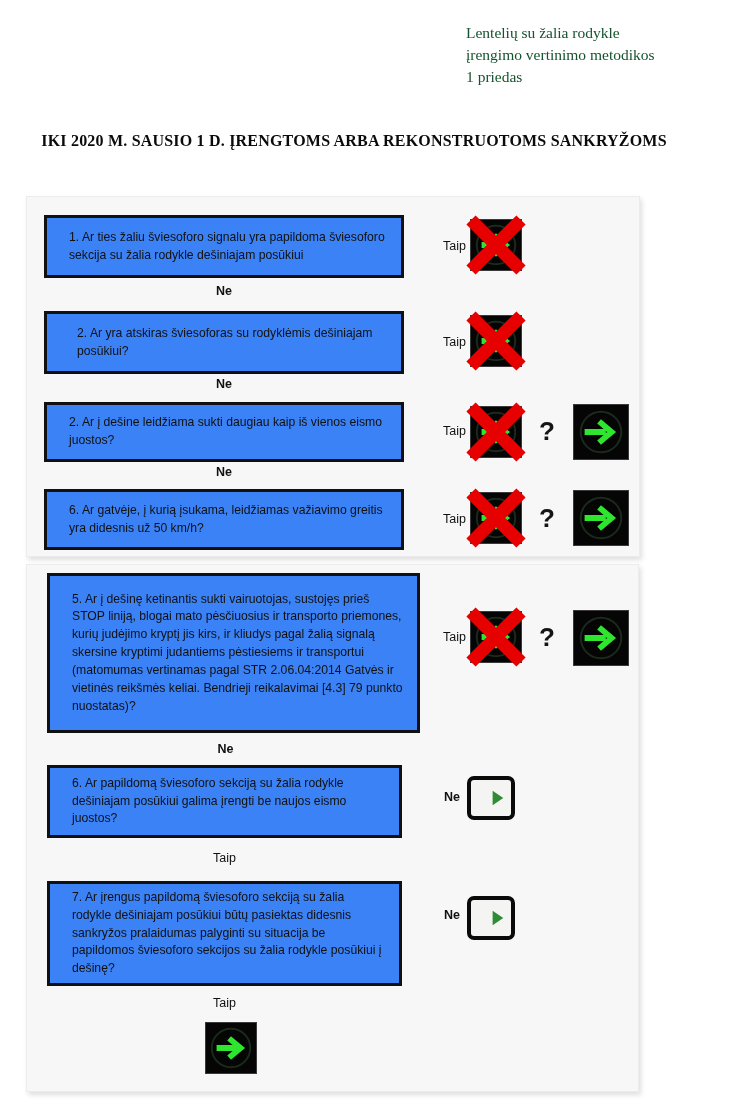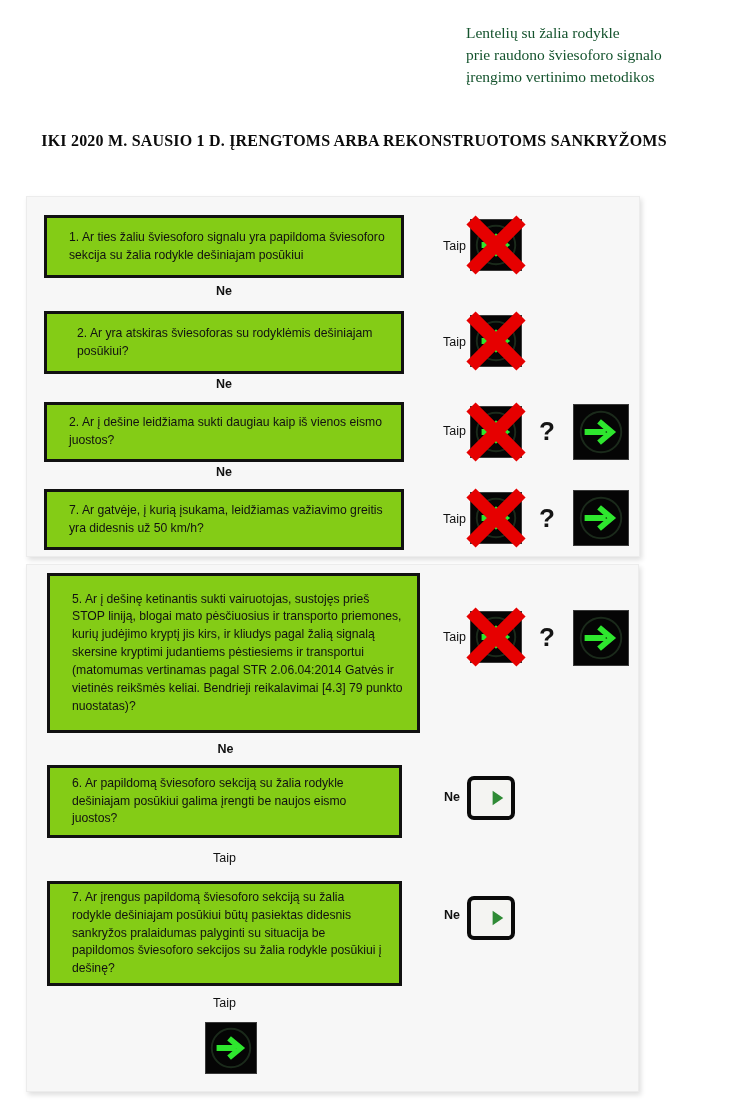--- a/index.html
+++ b/index.html
@@ -59,21 +59,21 @@
     background: #f7f7f7;
     border: 1px solid #ececec;
     box-shadow: 2px 3px 5px rgba(0,0,0,.13);
   }
   #panel-top   { left: 26px; top: 196px;  width: 612px; height: 359px; }
   #panel-bottom{ left: 26px; top: 564px;  width: 611px; height: 526px; }
 
   
   .qbox {
     position: absolute;
-    background: #84cc16;
+    background: #3b82f6;
     border: 3px solid #111111;
     box-sizing: border-box;
     display: flex;
     align-items: center;
   }
   .qbox .qtext {
     padding: 0 14px 0 22px;
     font-size: 12.2px;
     line-height: 1.46;
     color: #111111;
@@ -137,22 +137,22 @@
     height: calc(100% + 22px);
     pointer-events: none;
   }
   .crossed .x-overlay svg { display:block; width: 100%; height: 100%; }
 </style>
 </head>
 <body>
 
 <div id="doc-header">
   <div>Lentelių su žalia rodykle</div>
-  <div>prie raudono šviesoforo signalo</div>
   <div>įrengimo vertinimo metodikos</div>
+  <div>1 priedas</div>
 </div>
 
 <div id="title-block">
   <div id="title-line-2">IKI 2020 M. SAUSIO 1 D. ĮRENGTOMS ARBA REKONSTRUOTOMS SANKRYŽOMS</div>
 </div>
 
 <div id="panel-top" class="panel"></div>
 
 <div class="qbox" style="left:44px; top:215px; width:360px; height:63px;">
   <div class="qtext">1. Ar ties žaliu šviesoforo signalu yra papildoma šviesoforo sekcija su žalia rodykle dešiniajam posūkiui</div>
@@ -212,21 +212,21 @@
 <div class="qmark" style="left:539px; top:418px;">?</div>
 <div class="signal-icon" style="left:573px; top:404px; width:56px; height:56px;">
   <svg viewBox="0 0 56 56">
       <circle cx="28" cy="28" r="21" fill="none" stroke="#1b2a1b" stroke-width="2"></circle>
       <path d="M11 28 h22 M26 17 l13 11 l-13 11" fill="none" stroke="#2ee62e" stroke-width="6"></path>
     </svg>
 </div>
 <div class="connector bold" style="left:44px; top:465px; width:360px;">Ne</div>
 
 <div class="qbox" style="left:44px; top:489px; width:360px; height:61px;">
-  <div class="qtext">7. Ar gatvėje, į kurią įsukama, leidžiamas važiavimo greitis yra didesnis už 50 km/h?</div>
+  <div class="qtext">6. Ar gatvėje, į kurią įsukama, leidžiamas važiavimo greitis yra didesnis už 50 km/h?</div>
 </div>
 <div class="answer-label" style="left:424px; top:512px; width:42px;">Taip</div>
 <div class="crossed" style="left:470px; top:492px; width:52px; height:52px;">
   <div class="signal-icon" style="left:0; top:0; width:52px; height:52px; position:absolute;">
     <svg viewBox="0 0 52 52">
         <circle cx="26" cy="26" r="20" fill="none" stroke="#1b2a1b" stroke-width="2"></circle>
         <path d="M11 26 h20 M24 16 l12 10 l-12 10" fill="none" stroke="#2ee62e" stroke-width="6"></path>
       </svg>
   </div>
   <div class="x-overlay">

